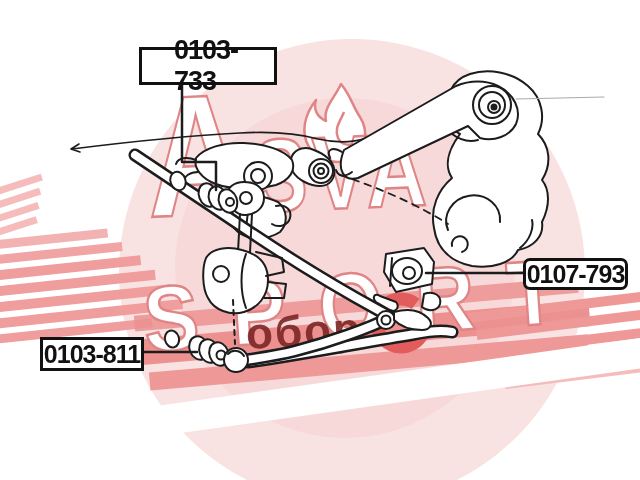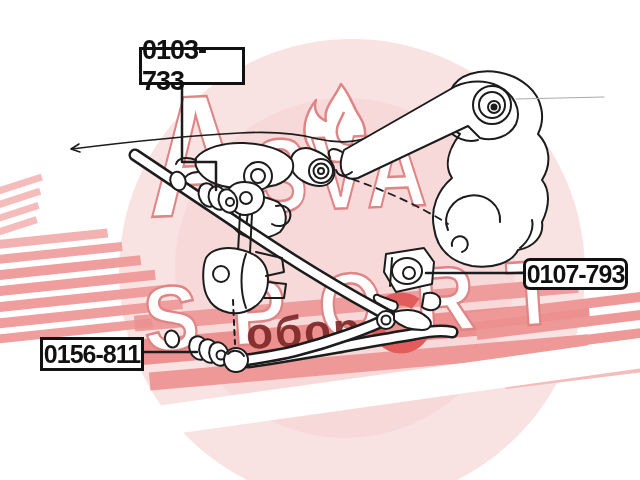--- a/index.html
+++ b/index.html
@@ -14,21 +14,21 @@
   .wm-brand-top::first-letter{font-size:172px;}
   .wm-brand-bottom{position:absolute;left:140px;top:268px;font-weight:bold;font-size:92px;
     color:#fff;-webkit-text-stroke:2.5px #e08585;letter-spacing:36px;
     transform:rotate(-4deg) scaleX(.9);transform-origin:left top;}
   .wm-overlay{position:absolute;left:246px;top:306px;font-weight:bold;font-size:44px;
     color:#7c2626;letter-spacing:2px;opacity:.9;transform:rotate(-3deg);}
   
   .callout{position:absolute;background:#fff;border:3px solid #111;color:#111;
     font-weight:bold;display:flex;align-items:center;justify-content:center;
     letter-spacing:-1px;}
-  #co-733{left:139px;top:47px;width:100px;height:32px;font-size:27px;}
+  #co-733{left:139px;top:47px;width:100px;height:32px;font-size:27px;padding-left:32px;}
   #co-811{left:40px;top:337px;width:98px;height:28px;font-size:25px;}
   #co-793{left:523px;top:258px;width:99px;height:26px;font-size:25px;border-radius:7px;}
 </style>
 </head>
 <body>
 
 <div id="stage">
 
   <svg width="640" height="480" viewBox="0 0 640 480">
     <circle cx="352" cy="272" r="233" fill="#f9e2e2"></circle>
@@ -183,16 +183,16 @@
     <path d="M516,99 L604,97" fill="none" stroke="#aaaaaa" stroke-width="1.2"></path>
 
     <g fill="none" stroke-width="2.5">
       <path d="M182,85 L182,162 L216,162 L216,190"></path>
       <path d="M144,352 L197,352"></path>
       <path d="M426,273 L523,273"></path>
     </g>
   </svg>
 
   <div class="callout" id="co-733">0103-733</div>
-  <div class="callout" id="co-811">0156-811</div>
+  <div class="callout" id="co-811">0103-811</div>
   <div class="callout" id="co-793">0107-793</div>
 
 </div>
 
 </body></html>

